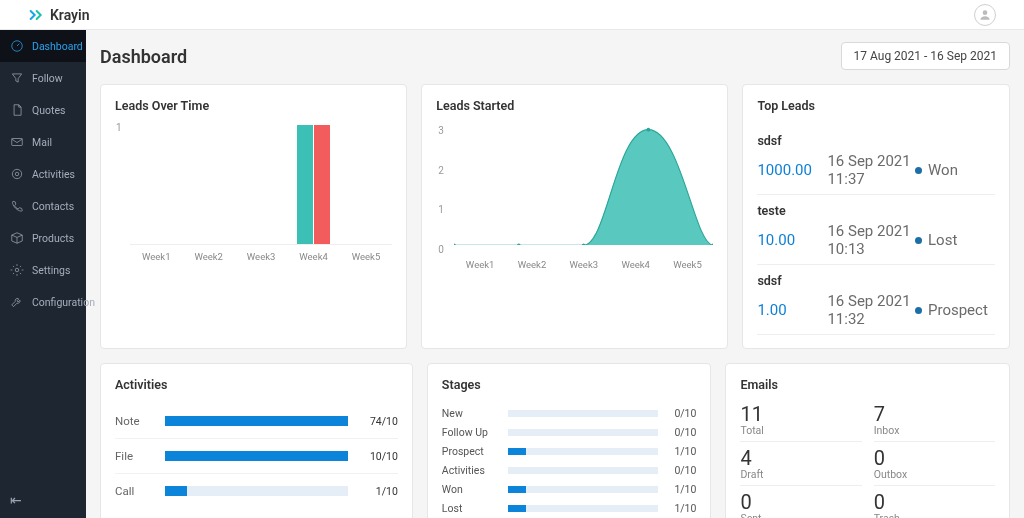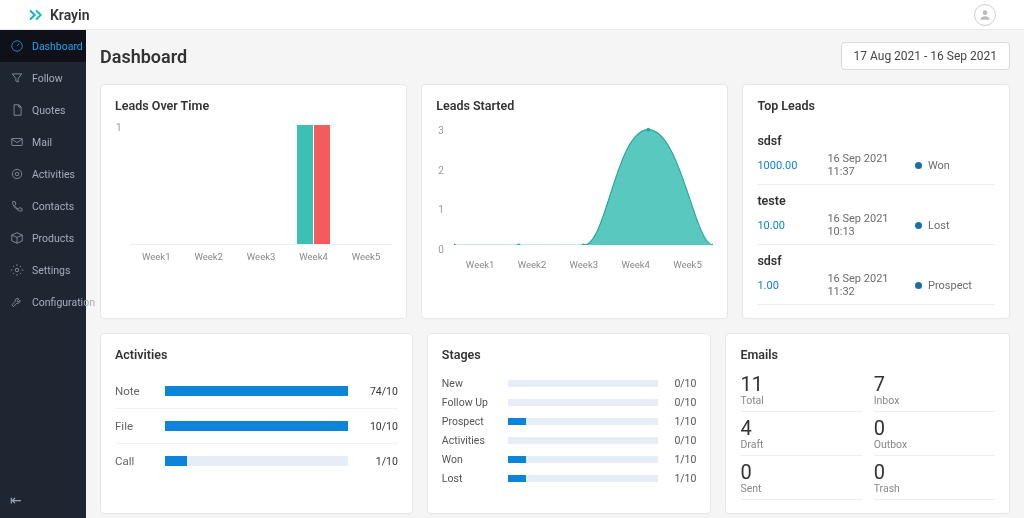--- a/index.html
+++ b/index.html
@@ -40,21 +40,21 @@
   .x-labels span{flex:1;text-align:center;font-size:9.5px;color:#888;padding-top:6px;}
   
   .area-chart{height:130px;position:relative;margin-left:18px;}
   .area-chart svg{position:absolute;inset:0;}
   .y-ticks{position:absolute;left:-16px;top:0;bottom:0;display:flex;flex-direction:column;justify-content:space-between;font-size:10px;color:#999;}
   .area-x{display:flex;margin-left:18px;}
   .area-x span{flex:1;text-align:center;font-size:9.5px;color:#888;padding-top:4px;}
   
   .lead-row{border-bottom:1px solid #eee;padding:8px 0 6px 0;}
   .lead-name{font-weight:600;font-size:12.5px;margin-bottom:4px;}
-  .lead-meta{display:flex;align-items:center;font-size:11px;color:#6b6b6b;}
+  .lead-meta{display:flex;align-items:center;font-size:15px;color:#6b6b6b;}
   .lead-amount{color:#0e7fd6;width:70px;}
   .lead-date{flex:1;}
   .lead-status{display:flex;align-items:center;gap:6px;min-width:80px;justify-content:flex-start;}
   .dot{width:7px;height:7px;border-radius:50%;background:#1b6fa6;}
   
   .activities{flex:1;}
   .stages{flex:0.9;}
   .emails{flex:0.9;}
   .act-row{display:flex;align-items:center;gap:10px;padding:10px 0;border-bottom:1px solid #f1f1f1;font-size:11.5px;}
   .act-row:last-child{border-bottom:none;}

